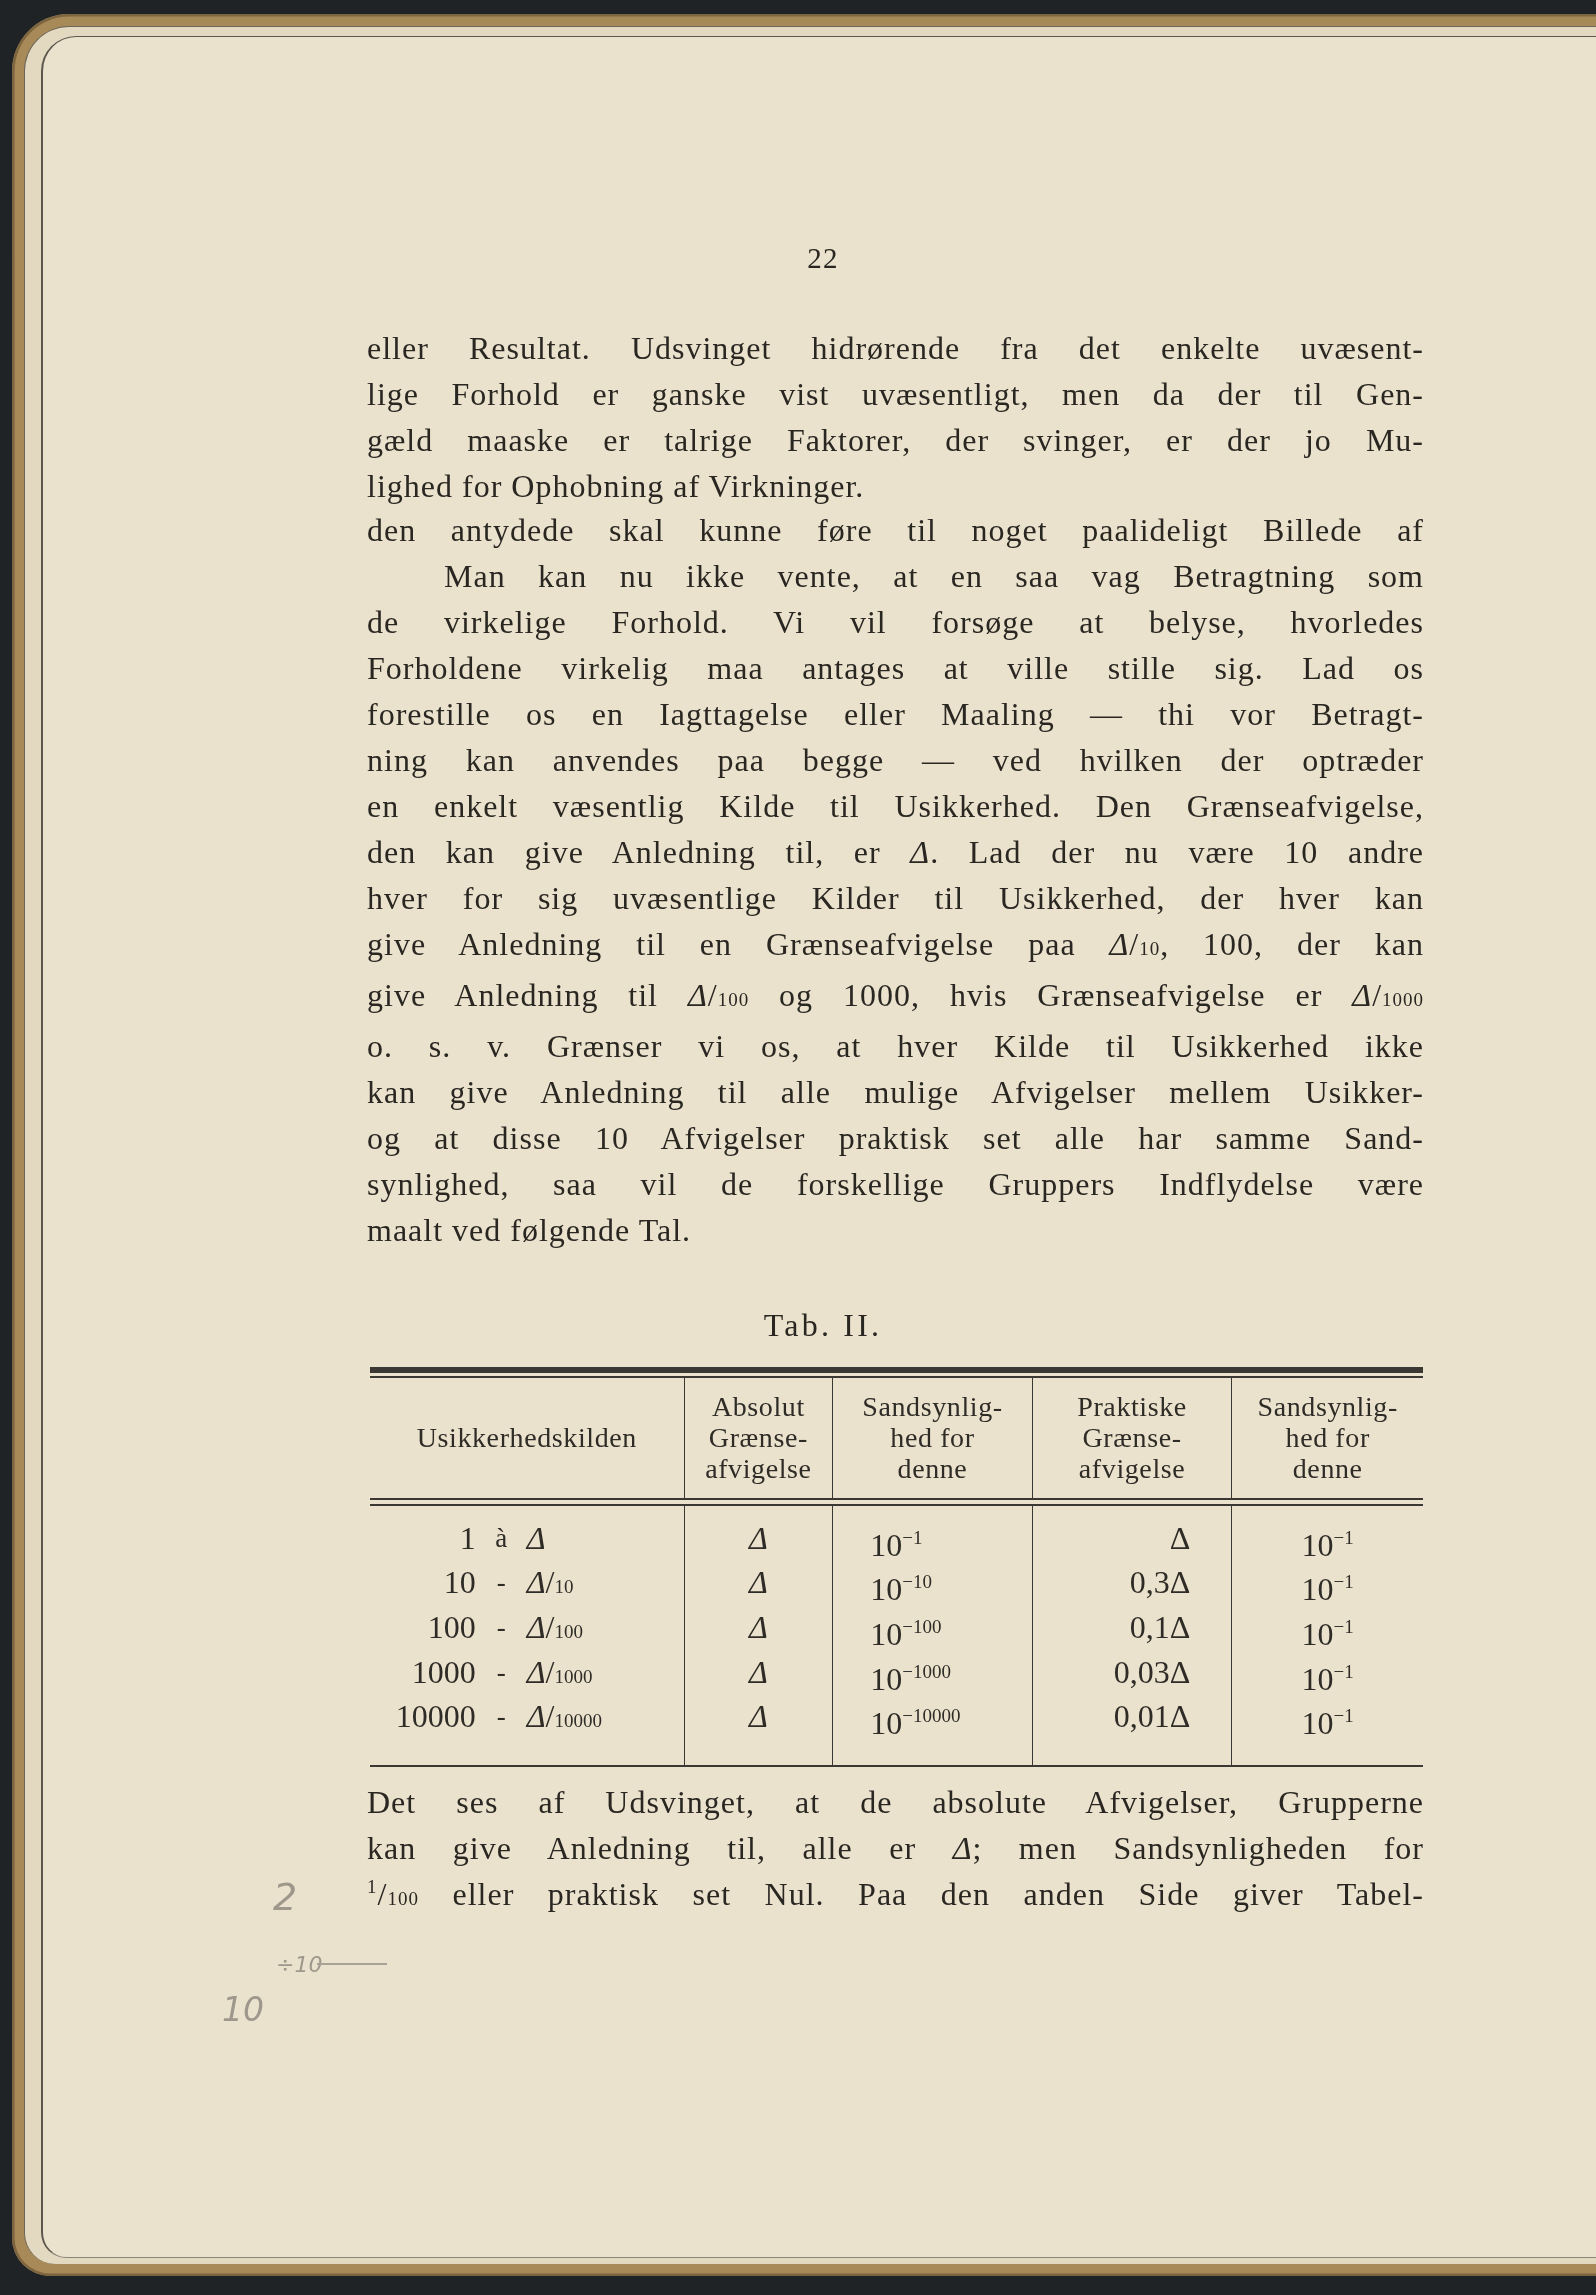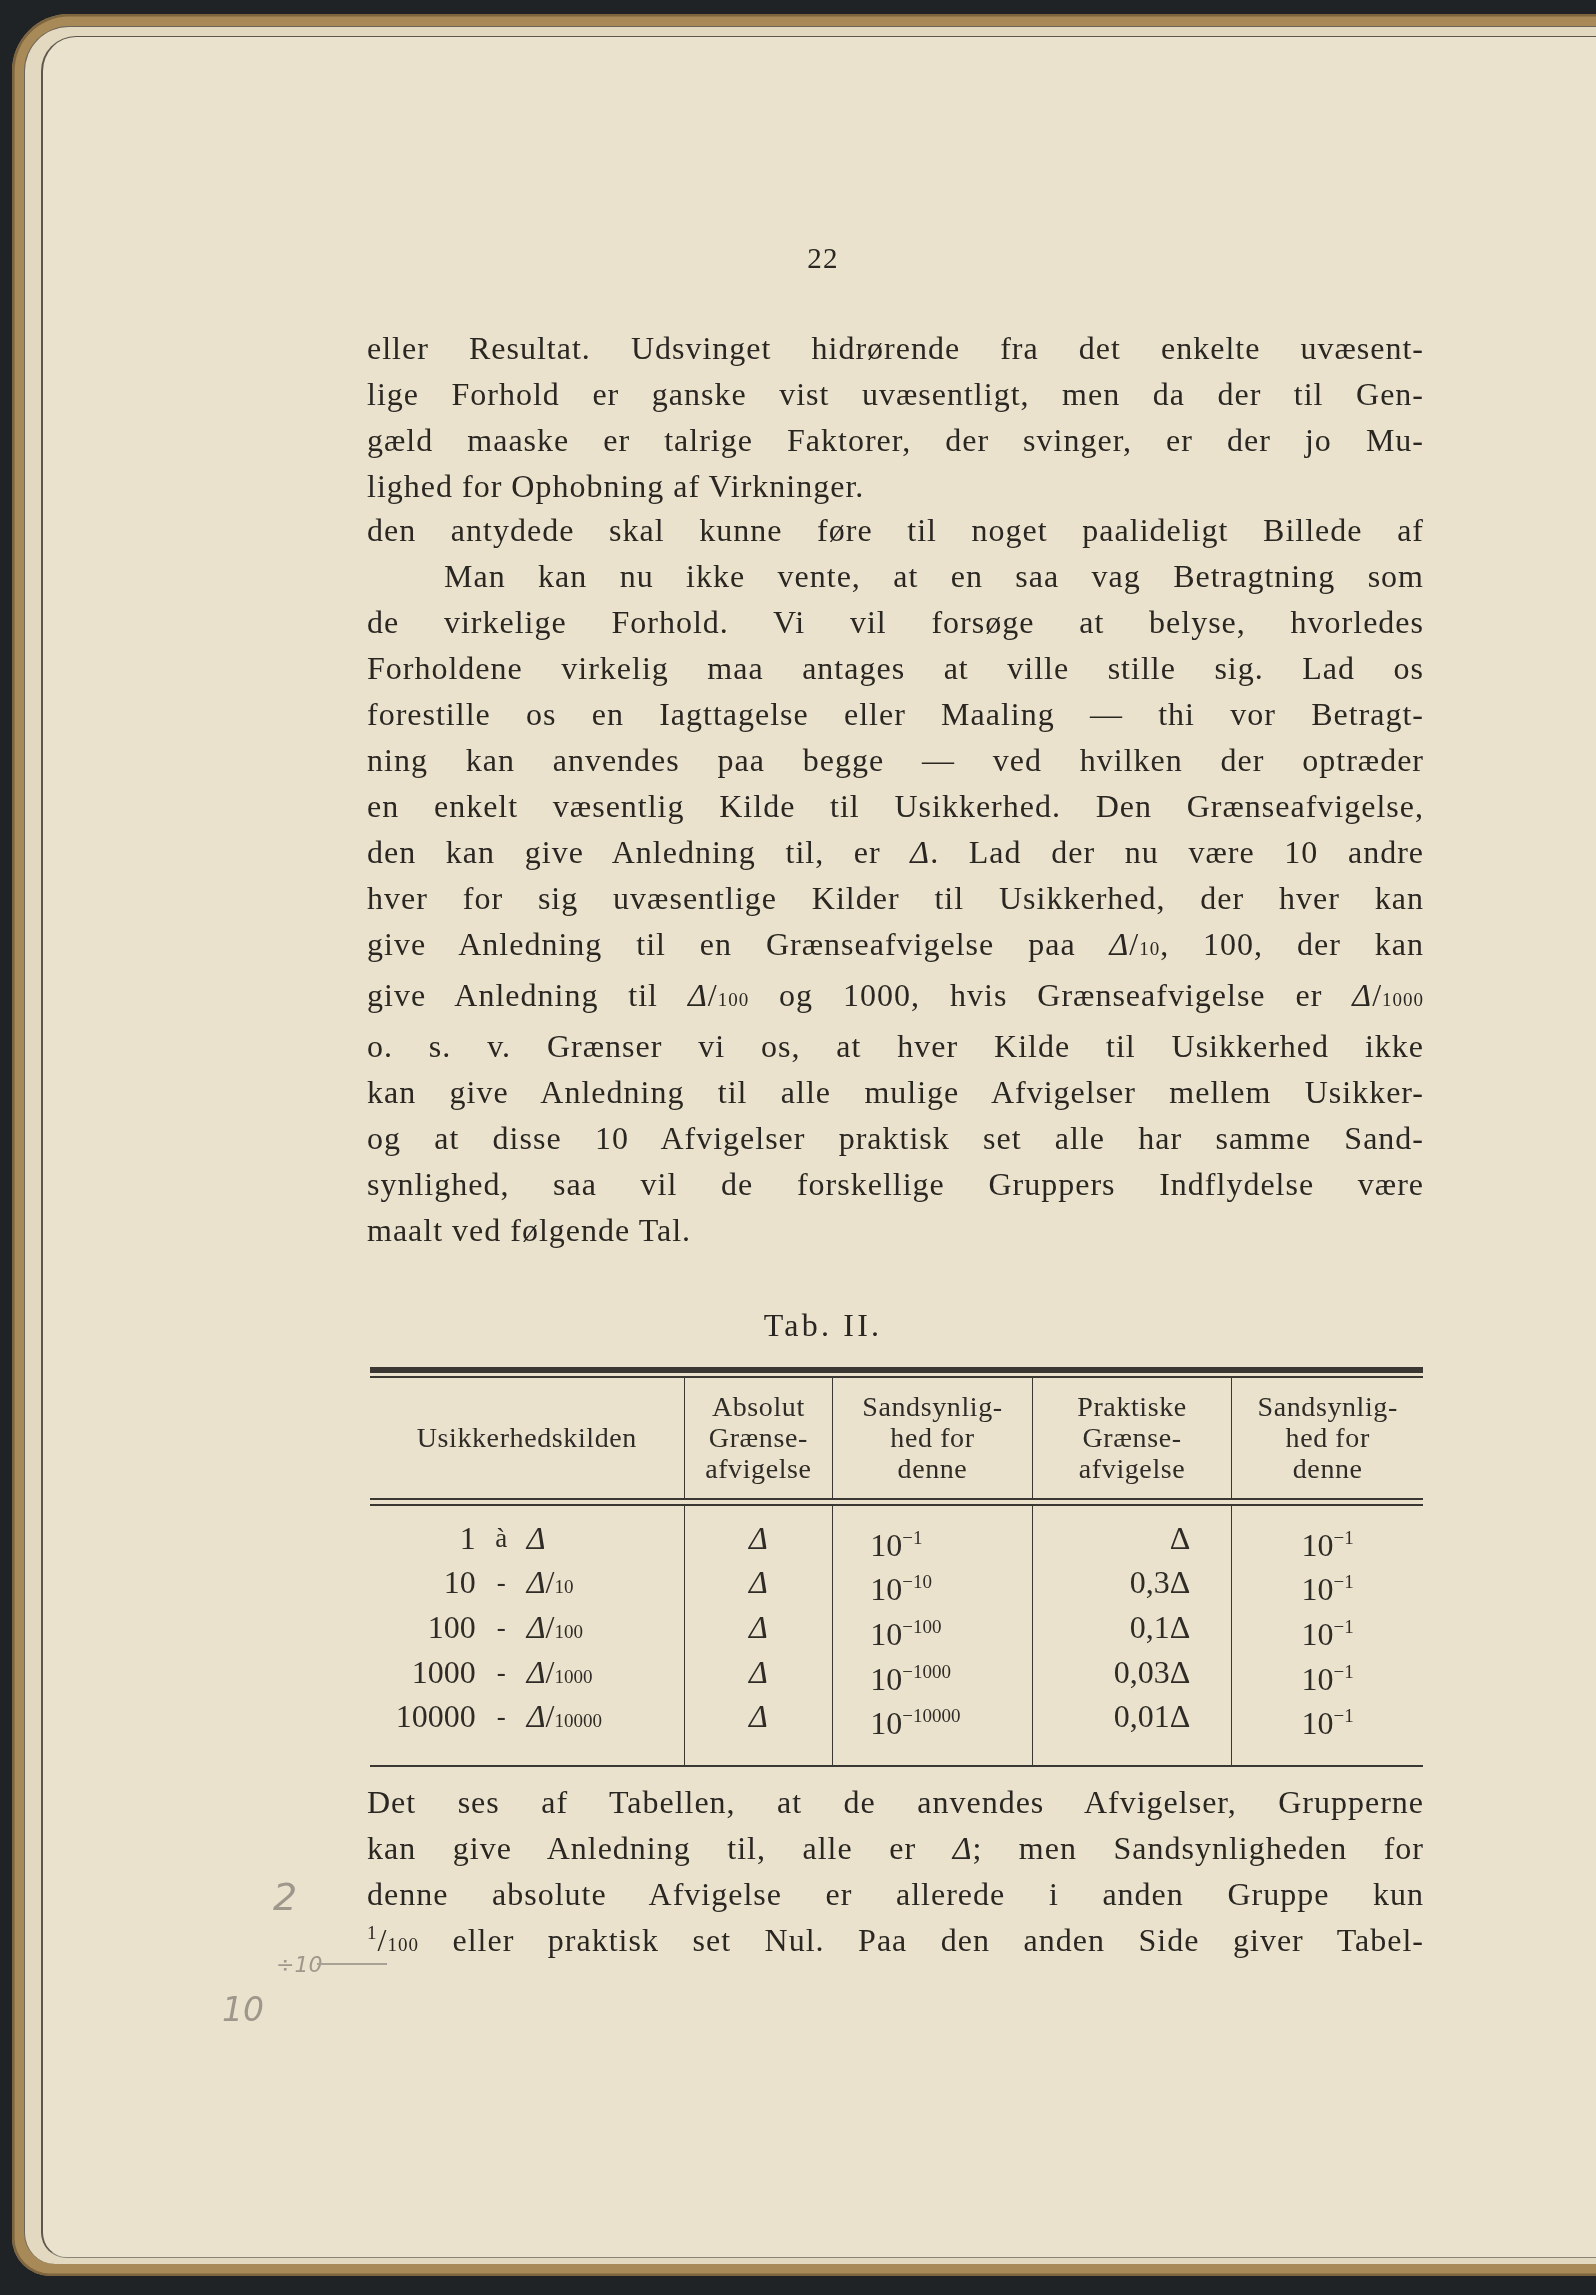--- a/index.html
+++ b/index.html
@@ -226,23 +226,22 @@
             <td class="vline c-prob"><span>10</span><sup>−10000</sup></td>
             <td class="vline c-prak"><span>0,01Δ</span></td>
             <td class="vline c-prob2"><span>10</span><sup>−1</sup></td>
           </tr>
         </tbody>
     </table>
     <div class="rule-thin" style="height:2.6px;margin-top:0"></div>
   </div>
 
   <div class="textblock para3">
-    <span class="line">Det ses af Tabellen, at de anvendes Afvigelser, Grupperne</span>
+    <span class="line">Det ses af Udsvinget, at de absolute Afvigelser, Grupperne</span>
     <span class="line"><span>kan give Anledning til, alle er </span><span class="delta">Δ</span><span>; men Sandsynligheden for</span></span>
-    <span class="line">denne absolute Afvigelse er allerede i anden Gruppe kun</span>
     <span class="line"><span class="frac-sup">1</span>/<span class="frac-sub">100</span><span> eller praktisk set Nul. Paa den anden Side giver Tabel-</span></span>
   </div>
 
   <div class="pencil" style="left:230px;top:1838px;font-size:38px;">2</div>
   <div class="pencil" style="left:233px;top:1915px;font-size:22px;">÷10</div>
   <div class="pencil" style="left:179px;top:1953px;font-size:33px;">10</div>
   <div class="pencil" style="left:274px;top:1926px;width:70px;height:1.9px;background:#a8a195;"></div>
 </div>
 
 

